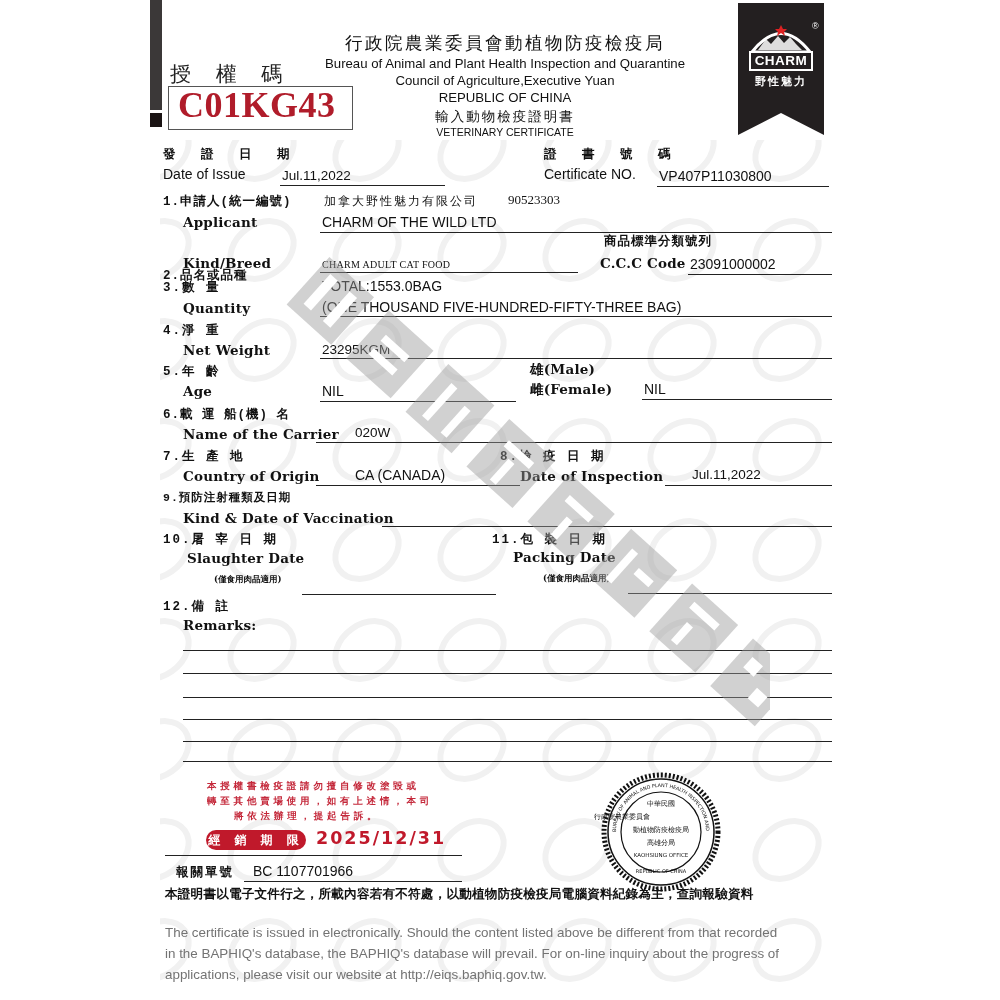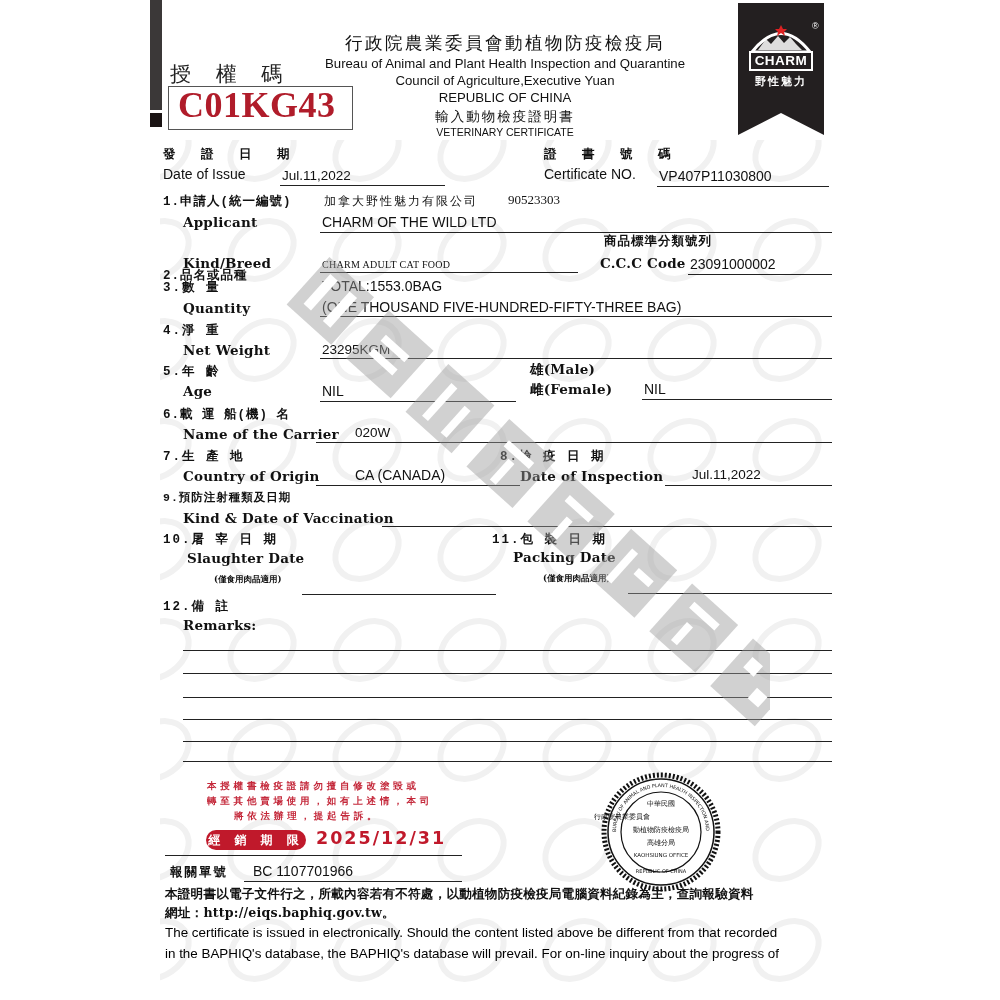--- a/index.html
+++ b/index.html
@@ -38,21 +38,21 @@
   #watermark{left:250px;top:150px;width:520px;height:620px;pointer-events:none;}
 
   
   #seal{left:594px;top:772px;width:134px;height:120px;}
 
   .notice-red{color:#c4283a;font-family:"DejaVu Sans","Liberation Sans",sans-serif;font-size:9.5px;letter-spacing:3.8px;font-weight:bold;line-height:15px;}
   #expiry-pill{left:206px;top:830px;width:100px;height:20px;background:#c0192b;border-radius:11px;color:#fff;font-family:"DejaVu Sans",sans-serif;font-size:12px;font-weight:bold;letter-spacing:5px;text-align:center;line-height:20px;}
   #expiry-date{left:316px;top:828px;color:#c0192b;font-family:"DejaVu Sans",sans-serif;font-size:17.5px;font-weight:bold;letter-spacing:2px;}
 
   #foot-zh{left:165px;top:884px;width:680px;font-family:"DejaVu Serif",serif;font-weight:bold;font-size:12.6px;letter-spacing:0.2px;line-height:19px;}
-  #foot-en{left:165px;top:922px;width:680px;font-family:"Liberation Sans",sans-serif;font-size:13.4px;line-height:21px;color:#000000;}
+  #foot-en{left:165px;top:922px;width:680px;font-family:"Liberation Sans",sans-serif;font-size:13.4px;line-height:21px;color:#737373;}
 </style>
 </head>
 <body>
 
 <svg class="abs" style="left:0;top:0;" width="1000" height="1000">
   <defs>
     <pattern id="bgpat" x="0" y="0" width="105" height="100" patternUnits="userSpaceOnUse">
       <ellipse cx="52" cy="50" rx="34" ry="26" fill="none" stroke="#f1f1f1" stroke-width="6" transform="rotate(-35 52 50)"></ellipse>
     </pattern>
   </defs>
@@ -201,21 +201,21 @@
   </g>
 </svg>
 
 <div class="abs notice-red" style="left:207px;top:778px;">本授權書檢疫證請勿擅自修改塗毀或</div>
 <div class="abs notice-red" style="left:207px;top:793px;">轉至其他賣場使用，如有上述情，本司</div>
 <div class="abs notice-red" style="left:207px;top:808px;margin-left:27px;">將依法辦理，提起告訴。</div>
 <div id="expiry-pill" class="abs">經 銷 期 限</div>
 <div id="expiry-date" class="abs">2025/12/31</div>
 <div class="uline" style="left:165px;top:855px;width:297px;"></div>
 
-<div class="abs lbl-zh" style="left:170px;top:864px;letter-spacing:2px;">報關單號</div>
+<div class="abs lbl-zh" style="left:176px;top:864px;letter-spacing:2px;">報關單號</div>
 <div class="abs sans" style="left:253px;top:863px;font-size:14px;">BC 1107701966</div>
 <div class="uline" style="left:244px;top:881px;width:218px;"></div>
 
 <div id="seal" class="abs">
   <svg width="134" height="120" viewBox="0 0 134 120">
     <circle cx="67" cy="60" r="57" fill="none" stroke="#111" stroke-width="5" stroke-dasharray="2 2"></circle>
     <circle cx="67" cy="60" r="53" fill="#fff" stroke="#111" stroke-width="1.5"></circle>
     <circle cx="67" cy="60" r="40" fill="none" stroke="#111" stroke-width="1.2"></circle>
     <path id="sealarc" d="M22 60 A45 45 0 0 1 112 60" fill="none"></path>
     <text font-size="4.8" font-family="DejaVu Sans, sans-serif" fill="#111"><textPath href="#sealarc">BUREAU OF ANIMAL AND PLANT HEALTH INSPECTION AND QUARANTINE COUNCIL OF AGRICULTURE</textPath></text>
@@ -223,18 +223,18 @@
   <div class="abs" style="left:0;top:27px;width:134px;text-align:center;font-size:7px;font-family:'DejaVu Sans',sans-serif;">中華民國</div>
   <div class="abs" style="left:0;top:40px;width:134px;font-size:7px;font-family:'DejaVu Sans',sans-serif;">行政院農業委員會</div>
   <div class="abs" style="left:0;top:53px;width:134px;text-align:center;font-size:7px;font-family:'DejaVu Sans',sans-serif;">動植物防疫檢疫局</div>
   <div class="abs" style="left:0;top:66px;width:134px;text-align:center;font-size:7px;font-family:'DejaVu Sans',sans-serif;">高雄分局</div>
   <div class="abs" style="left:0;top:80px;width:134px;text-align:center;font-size:5.5px;font-family:'DejaVu Sans',sans-serif;">KAOHSIUNG OFFICE</div>
   <div class="abs" style="left:0;top:96px;width:134px;text-align:center;font-size:5px;font-family:'DejaVu Sans',sans-serif;">REPUBLIC OF CHINA</div>
 </div>
 
 <div id="foot-zh" class="abs">
   <div>本證明書以電子文件行之，所載內容若有不符處，以動植物防疫檢疫局電腦資料紀錄為主，查詢報驗資料</div>
-  <div>網址：http://eiqs.baphiq.gov.tw。</div>
 </div>
 <div id="foot-en" class="abs">
   <div>The certificate is issued in electronically. Should the content listed above be different from that recorded</div>
   <div>in the BAPHIQ's database, the BAPHIQ's database will prevail. For on-line inquiry about the progress of</div>
+  <div>applications, please visit our website at http://eiqs.baphiq.gov.tw.</div>
 </div>
 
 </body></html>

